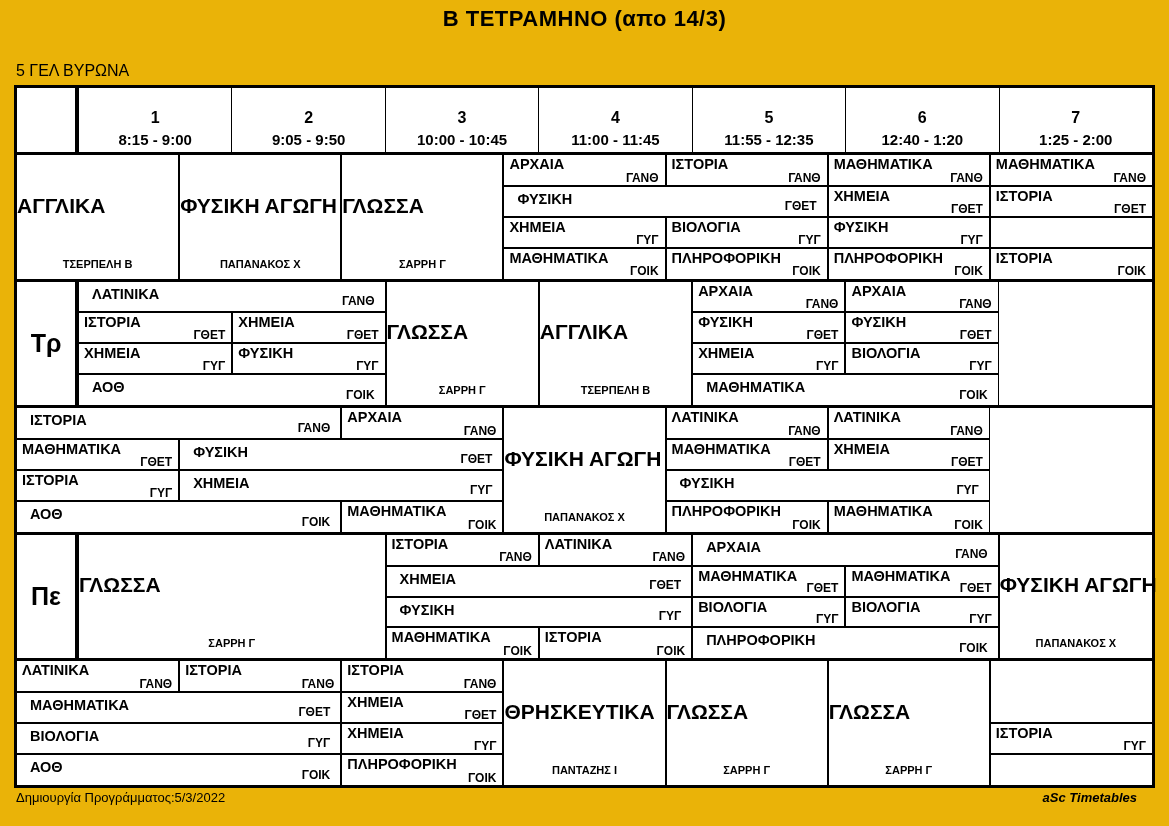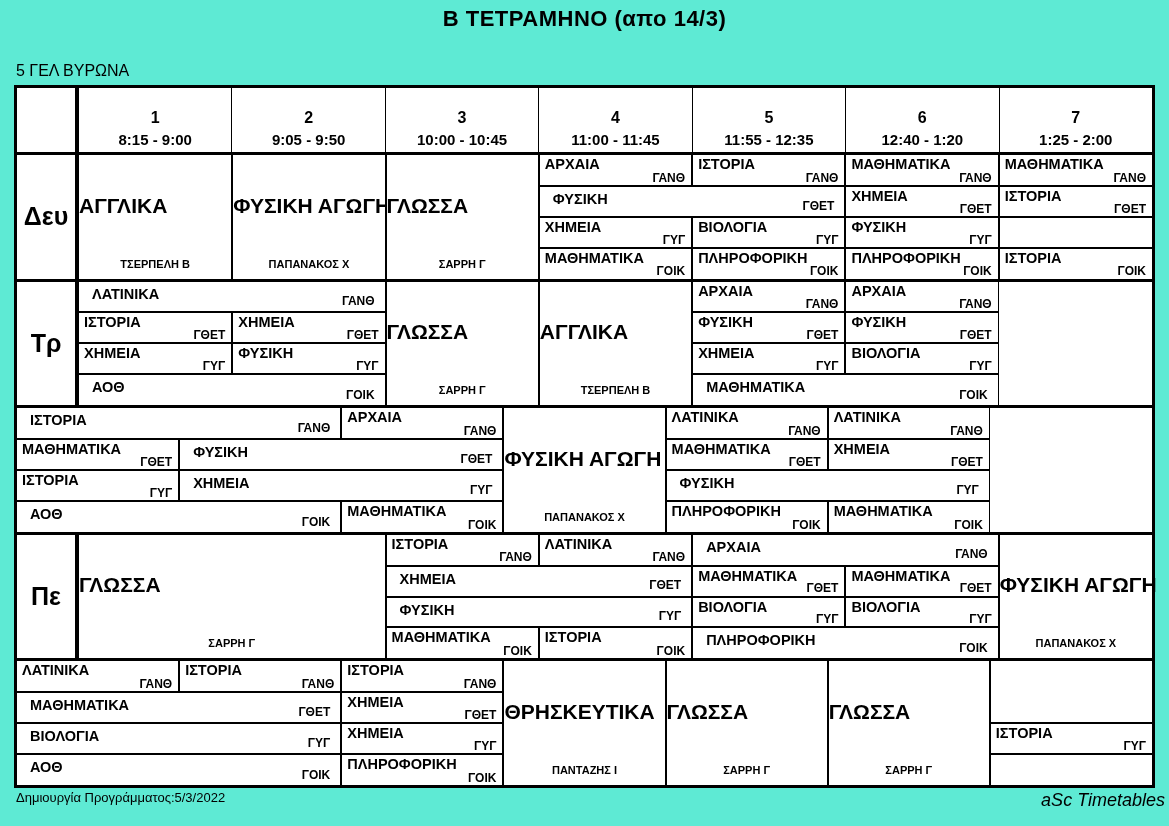--- a/index.html
+++ b/index.html
@@ -1,17 +1,17 @@
 <!DOCTYPE html>
 <html><head>
 <meta charset="utf-8">
 <style>
   html,body{margin:0;padding:0;background:#fff;}
   body{width:1169px;height:826px;font-family:"Liberation Sans",sans-serif;color:#000;position:relative;overflow:hidden;}
-  .page{position:absolute;inset:0;background:#5eead4;}
+  .page{position:absolute;inset:0;background:#eab308;}
 
   .term-title{position:absolute;top:6px;left:0;width:100%;text-align:center;font-size:22px;font-weight:bold;letter-spacing:.5px;}
   .class-title{position:absolute;top:26px;left:0;width:100%;text-align:center;font-size:43px;font-weight:bold;}
   .school-name{position:absolute;left:16px;top:62px;font-size:16px;}
 
   .timetable{position:absolute;left:14px;top:85px;width:1141px;height:703px;border:3px solid #000;box-sizing:border-box;display:flex;flex-direction:column;background:#fff;}
   .header-row{flex:0 0 64px;border-bottom:3px solid #000;display:flex;min-height:0;}
   .corner{flex:0 0 62px;width:62px;border-right:4px solid #000;box-sizing:border-box;}
   .period-header{flex:1;border-right:1.5px solid #000;box-sizing:border-box;display:flex;flex-direction:column;align-items:center;justify-content:flex-end;padding-bottom:5px;gap:6px;}
   .period-header:last-child{border-right:none;}
@@ -25,21 +25,21 @@
 
   .cell{position:absolute;box-sizing:border-box;border:0 solid #000;background:#fff;}
   .subject-mini{position:absolute;left:5px;top:2px;font-size:14.5px;font-weight:bold;white-space:nowrap;line-height:1.1;}
   .wide .subject-mini{left:13px;top:5px;}
   .code{position:absolute;right:6px;bottom:0;font-size:12px;font-weight:bold;line-height:1.1;}
   .wide .code{right:10px;bottom:3px;}
   .subject-full{position:absolute;left:0;right:0;top:41%;transform:translateY(-50%);text-align:left;font-size:21px;font-weight:bold;white-space:nowrap;}
   .teacher{position:absolute;left:0;right:0;bottom:9px;text-align:center;font-size:11px;font-weight:bold;}
 
   .footer-created{position:absolute;left:16px;top:790px;font-size:13px;}
-  .footer-brand{position:absolute;right:4px;top:790px;font-size:18px;font-style:italic;}
+  .footer-brand{position:absolute;right:32px;top:790px;font-size:13px;font-style:italic;font-weight:bold;}
 </style>
 </head>
 <body>
 
 <div class="page">
   <div class="term-title">Β ΤΕΤΡΑΜΗΝΟ (απο 14/3)</div>
   <div class="school-name">5 ΓΕΛ ΒΥΡΩΝΑ</div>
 
   <div class="timetable">
     <div class="header-row">
@@ -68,21 +68,20 @@
           <div class="p-num">6</div>
           <div class="p-time">12:40 - 1:20</div>
         </div>
         <div class="period-header">
           <div class="p-num">7</div>
           <div class="p-time">1:25 - 2:00</div>
         </div>
       </div>
 
   <div class="day-row">
-        <div class="day-label">Δευ</div>
         <div class="cells">
           <div class="cell full" style="left: 0%; width: 14.2857%; top: 0%; height: 100%; border-width: 0px 1.5px 0px 0px;">
             <div class="subject-full">ΑΓΓΛΙΚΑ</div>
             <div class="teacher">ΤΣΕΡΠΕΛΗ Β</div>
           </div>
           <div class="cell full" style="left: 14.2857%; width: 14.2857%; top: 0%; height: 100%; border-width: 0px 1.5px;">
             <div class="subject-full">ΦΥΣΙΚΗ ΑΓΩΓΗ</div>
             <div class="teacher">ΠΑΠΑΝΑΚΟΣ Χ</div>
           </div>
           <div class="cell full" style="left: 28.5714%; width: 14.2857%; top: 0%; height: 100%; border-width: 0px 1.5px;">

